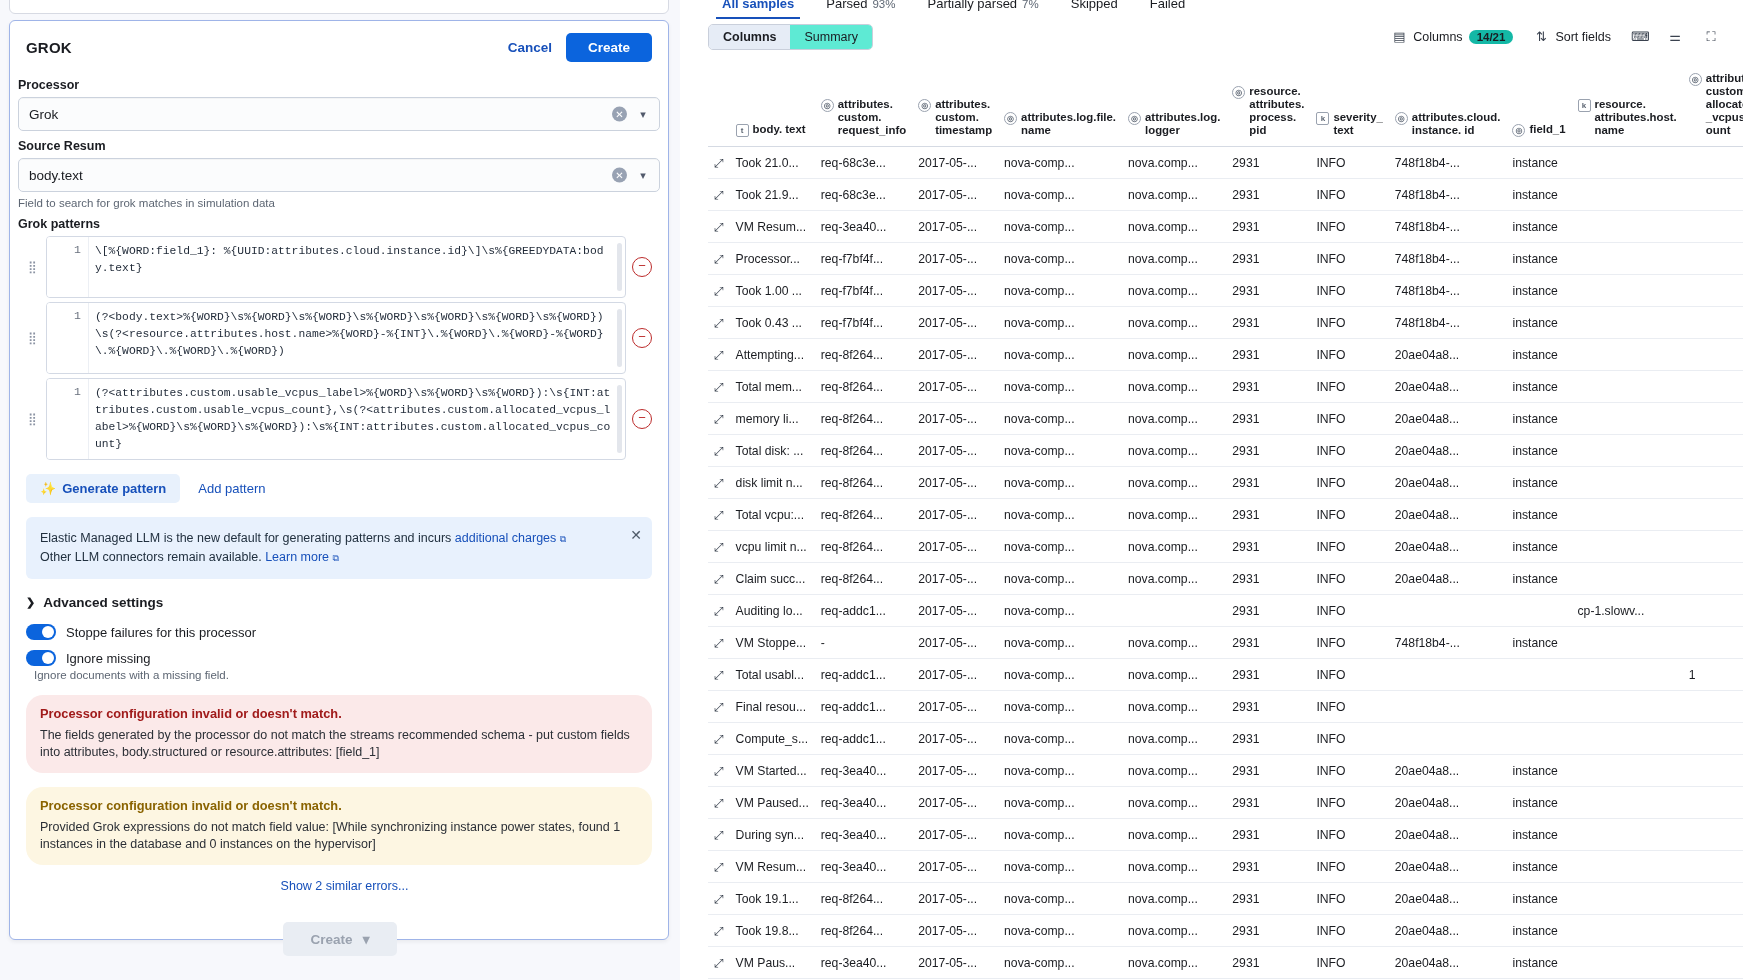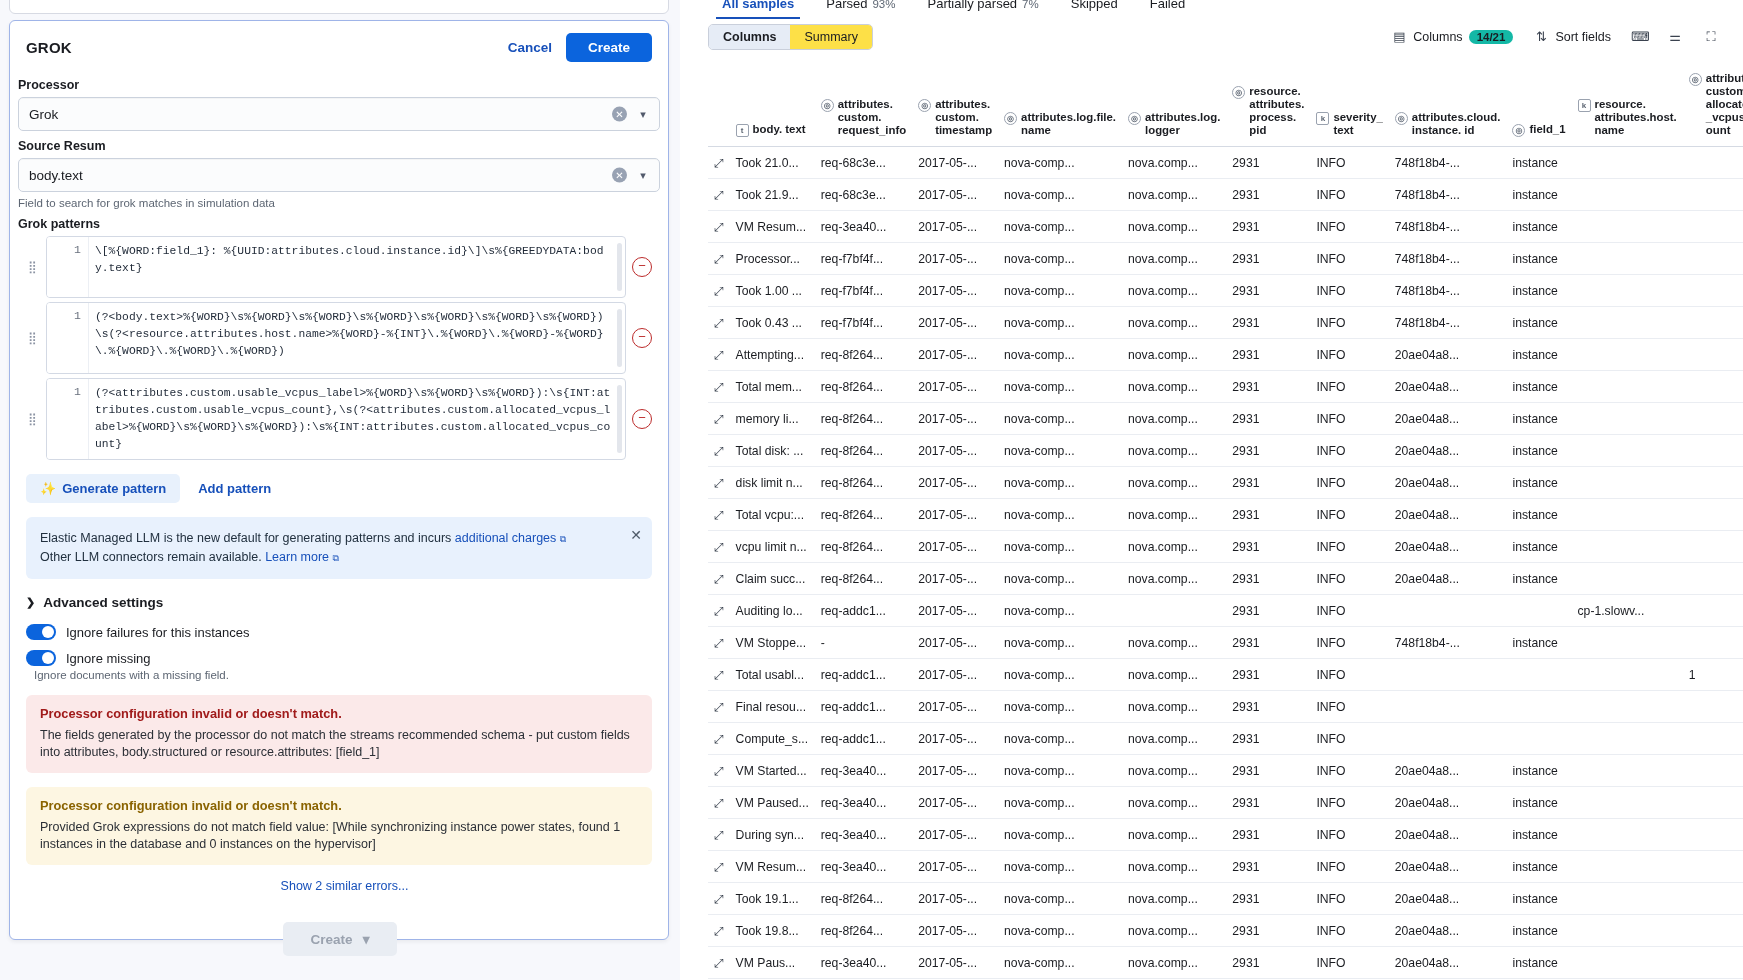--- a/index.html
+++ b/index.html
@@ -110,21 +110,21 @@
     flex: 0 0 20px; width: 20px; height: 20px; border-radius: 50%;
     border: 1.6px solid #bc2b2b; color: #bc2b2b; font-size: 13px;
     line-height: 16px; text-align: center; cursor: pointer; background: #fff;
   }
   .pattern-actions { display: flex; align-items: center; gap: 18px; padding: 10px 16px 0; }
   .gen-btn {
     background: #e8f1fc; color: #1750ba; border: none; border-radius: 5px;
     font-size: 13px; font-weight: 600; padding: 7px 14px; cursor: pointer;
     display: inline-flex; align-items: center; gap: 6px;
   }
-  .add-link { color: #1750ba; font-size: 13px; font-weight: 700; cursor: pointer; }
+  .add-link { color: #1750ba; font-size: 13px; font-weight: 400; cursor: pointer; }
 
   .callout {
     position: relative;
     margin: 14px 16px 0; background: #e8f1fd; border-radius: 6px;
     padding: 12px 34px 12px 14px; font-size: 12.5px; line-height: 18px; color: #21303f;
   }
   .callout a { color: #1750ba; text-decoration: none; }
   .callout .x {
     position: absolute; right: 10px; top: 9px; color: #4e5a68;
     font-size: 14px; cursor: pointer;
@@ -142,21 +142,21 @@
     position: relative; cursor: pointer; flex: 0 0 30px;
   }
   .switch::after {
     content: ""; position: absolute; right: 2px; top: 2px;
     width: 12px; height: 12px; border-radius: 50%; background: #fff;
   }
   .toggle-label { font-size: 13px; }
   .toggle-sub { font-size: 11.5px; color: #5d6673; padding: 3px 16px 0 24px; }
 
   .err-box {
-    margin: 14px 16px 0; border-radius: 6px; padding: 10px 14px 12px;
+    margin: 14px 16px 0; border-radius: 17px; padding: 10px 14px 12px;
     font-size: 12.5px; line-height: 17px;
   }
   .err-danger { background: #fbe9e9; }
   .err-warn { background: #fdf6e2; }
   .err-title { color: #a01a1a; font-weight: 700; font-size: 12.8px; margin-bottom: 5px; }
   .err-warn .err-title { color: #8a6300; }
   .err-body { color: #2b2f36; }
   .show-more { text-align: center; color: #1750ba; font-size: 12.5px; margin-top: 14px; cursor: pointer; padding-left: 11px; }
 
   .bottom-create {
@@ -185,21 +185,21 @@
     height: 2px; background: #1750ba;
   }
   .badge { color: #5d6673; font-size: 11.5px; margin-left: 5px; }
 
   .toolbar {
     display: flex; align-items: center; padding: 10px 12px 8px 28px; gap: 8px;
   }
   .seg {
     display: inline-flex; border: 1px solid #c9cfdb; border-radius: 5px; overflow: hidden;
   }
-  .seg div { font-size: 12.5px; padding: 5px 14px; cursor: pointer; background: #fde047; }
+  .seg div { font-size: 12.5px; padding: 5px 14px; cursor: pointer; background: #5eead4; }
   .seg div.on { background: #e6ecf6; font-weight: 600; }
   .tb-spacer { flex: 1 1 auto; }
   .tb-item {
     display: inline-flex; align-items: center; gap: 6px; font-size: 12.5px;
     color: #1a1c21; cursor: pointer; padding: 3px 6px;
   }
   .pill {
     background: #14b8a6; border-radius: 10px; font-size: 11.5px;
     padding: 1px 8px; font-weight: 600;
   }
@@ -322,21 +322,21 @@
         </div>
       </div>
 
       <div class="adv-row">
         <span class="chev">❯</span>
         <span>Advanced settings</span>
       </div>
 
       <div class="toggle-row">
         <div class="switch"></div>
-        <span class="toggle-label">Ignore failures for this instances</span>
+        <span class="toggle-label">Stoppe failures for this processor</span>
       </div>
 
       <div class="toggle-row" style="padding-top:10px">
         <div class="switch"></div>
         <span class="toggle-label">Ignore missing</span>
       </div>
       <div class="toggle-sub">Ignore documents with a missing field.</div>
 
       <div class="err-box err-danger">
         <div class="err-title">Processor configuration invalid or doesn't match.</div>

